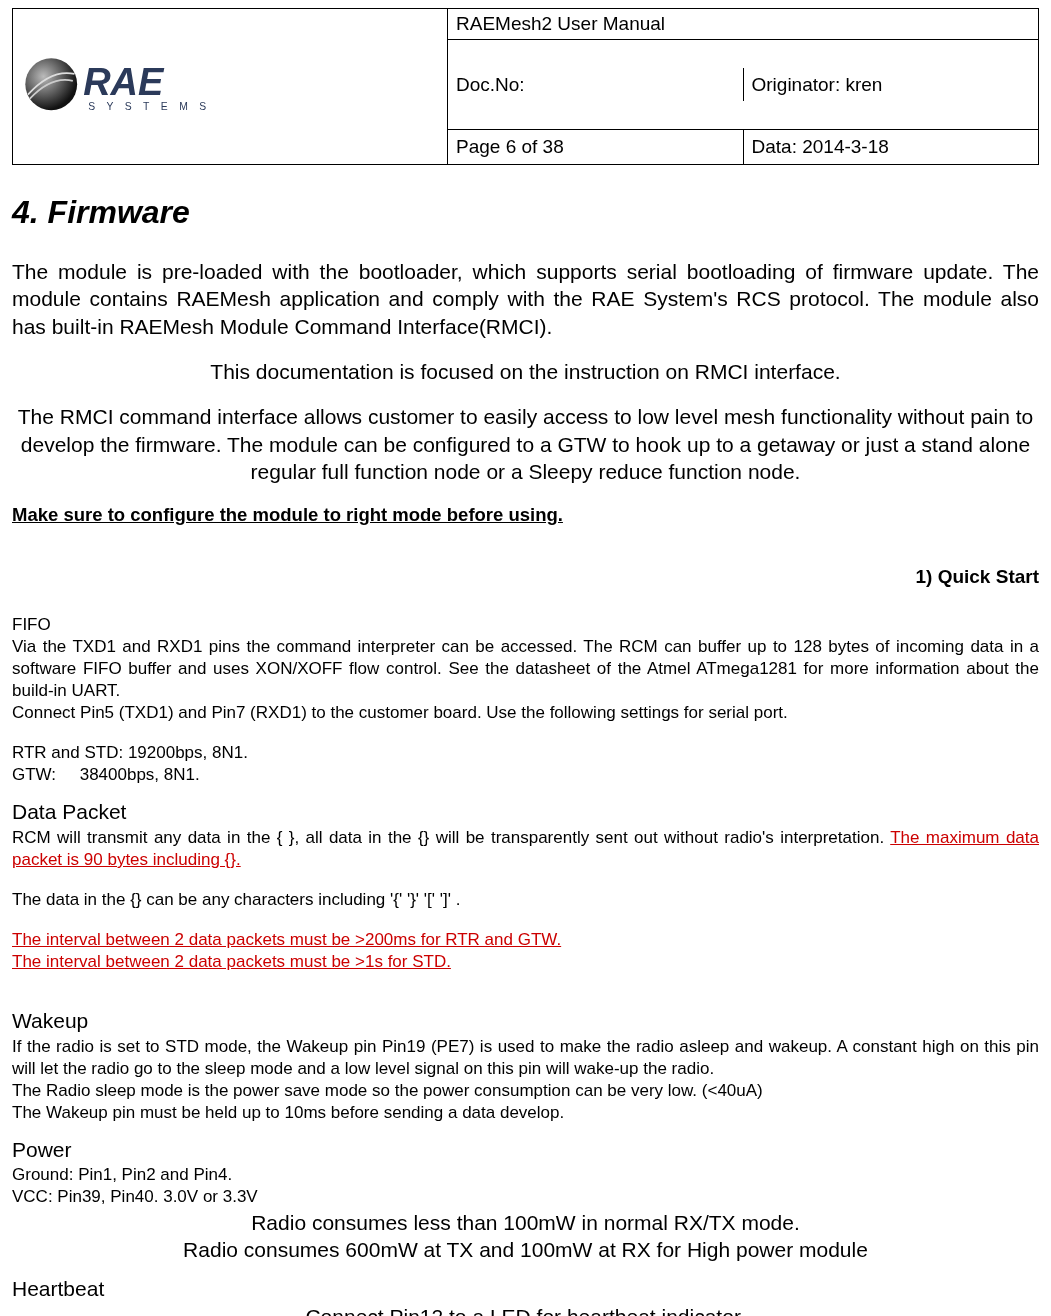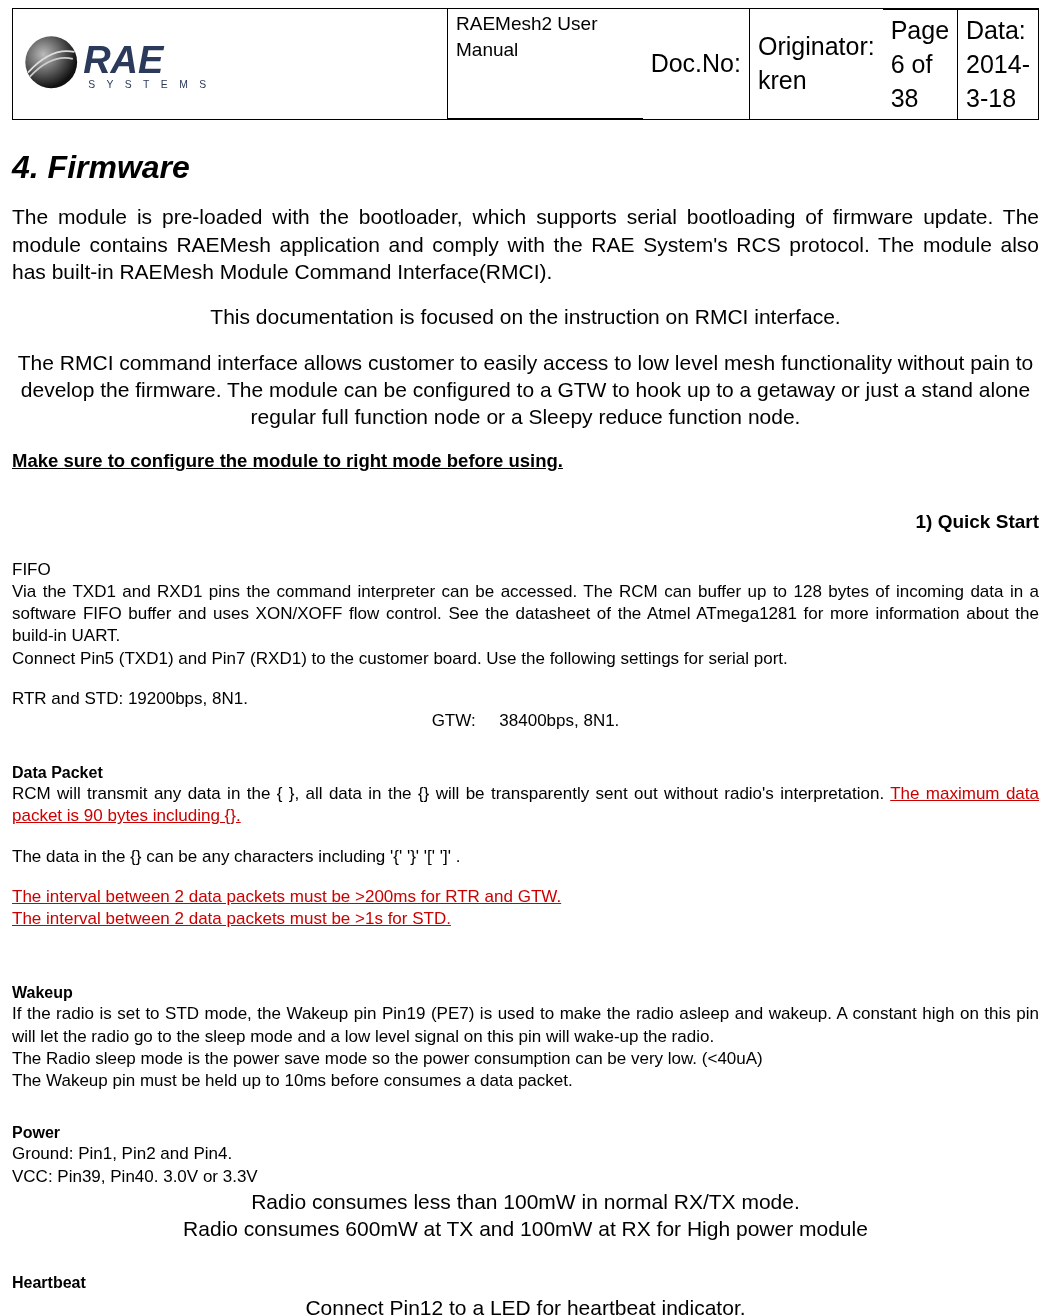--- a/index.html
+++ b/index.html
@@ -21,45 +21,47 @@
       flex: 0 0 435px;
       display: flex;
       align-items: center;
       padding: 2px 8px;
       border-right: 1px solid #000;
     }
     .logo-cell svg { width: 190px; height: 70px; }
     .info-table {
       flex: 1;
       display: flex;
+      flex-direction: column;
+      gap: 28px;
     }
     .info-title {
       padding: 2px 8px;
       font-size: 19px;
       border-bottom: 1px solid #000;
     }
     .info-row {
       display: flex;
       flex: 1;
     }
     .info-row + .info-row { border-top: 1px solid #000; }
     .info-cell {
       flex: 1;
       padding: 4px 8px;
-      font-size: 25px;
+      font-size: 19px;
       display: flex;
       align-items: center;
     }
     .info-cell:first-child { border-right: 1px solid #000; }
     h1.section {
       font-style: italic;
       font-weight: bold;
       font-size: 32px;
       margin-top: 26px;
-      margin-bottom: 14px;
+      margin-bottom: 24px;
     }
     .body-p {
       font-size: 21px;
       line-height: 1.3;
       text-align: justify;
     }
     .body-p.left { text-align: center; }
     .spacer-sm { height: 18px; }
     .spacer-md { height: 22px; }
     .bold-underline {
@@ -68,23 +70,23 @@
       font-size: 18.5px;
     }
     h2.sub {
       font-weight: bold;
       font-size: 19px;
       margin-top: 36px;
       margin-bottom: 24px;
       text-align: right;
     }
     .subhead {
-      font-weight: bold;
-      font-size: 16px;
-      margin-top: 30px;
+      font-weight: normal;
+      font-size: 21px;
+      margin-top: 12px;
     }
     .small-text {
       font-size: 17px;
       line-height: 1.3;
       text-align: justify;
     }
     .small-text.left { text-align: left; }
     .red-underline {
       color: #cc0000;
       text-decoration: underline;
@@ -132,35 +134,35 @@
 <div class="spacer-sm"></div>
 <p class="bold-underline">Make sure to configure the module to right mode before using.</p>
 
 <h2 class="sub">1) Quick Start</h2>
 
 <p class="small-text left">FIFO</p>
 <p class="small-text">Via the TXD1 and RXD1 pins the command interpreter can be accessed. The RCM can buffer up to 128 bytes of incoming data in a software FIFO buffer and uses XON/XOFF flow control. See the datasheet of the Atmel ATmega1281 for more information about the build-in UART.</p>
 <p class="small-text left">Connect Pin5 (TXD1) and Pin7 (RXD1) to the customer board. Use the following settings for serial port.</p>
 <div class="spacer-sm"></div>
 <p class="small-text left">RTR and STD: 19200bps, 8N1.</p>
-<p class="small-text left" style="white-space: pre; text-align: center;">GTW:     38400bps, 8N1.</p>
+<p class="small-text left" style="white-space: pre;">GTW:     38400bps, 8N1.</p>
 
 <p class="subhead">Data Packet</p>
 <p class="small-text"><span>RCM will transmit any data in the { }, all data in the {} will be transparently sent out without radio's interpretation. </span><span class="red-underline">The maximum data packet is 90 bytes including {}.</span></p>
 <div class="spacer-sm"></div>
 <p class="small-text left">The data in the {} can be any characters including '{' '}' '[' ']' .</p>
 <div class="spacer-sm"></div>
 <p class="small-text left red-underline">The interval between 2 data packets must be &gt;200ms for RTR and GTW.</p>
 <p class="small-text left red-underline">The interval between 2  data packets must be &gt;1s for STD.</p>
 <div class="spacer-md"></div>
 
 <p class="subhead">Wakeup</p>
 <p class="small-text">If the radio is set to STD mode, the Wakeup pin Pin19 (PE7) is used to make the radio asleep and wakeup.  A constant high on this pin will let the radio go to the sleep mode and a low level signal on this pin will wake-up the radio.</p>
 <p class="small-text left">The Radio sleep mode is the power save mode so the power consumption can be very low. (&lt;40uA)</p>
-<p class="small-text left">The Wakeup pin must be held up to 10ms before consumes a data packet.</p>
+<p class="small-text left">The Wakeup pin must be held up to 10ms before sending a data develop.</p>
 
 <p class="subhead">Power</p>
 <p class="small-text left">Ground: Pin1, Pin2 and Pin4.</p>
 <p class="small-text left">VCC: Pin39, Pin40. 3.0V or 3.3V</p>
 <p class="body-p left">Radio consumes less than 100mW in normal RX/TX mode.</p>
 <p class="body-p left">Radio consumes 600mW at TX and 100mW at RX for High power module</p>
 
 <p class="subhead">Heartbeat</p>
 <p class="body-p left">Connect Pin12 to a LED for heartbeat indicator.</p>
 

